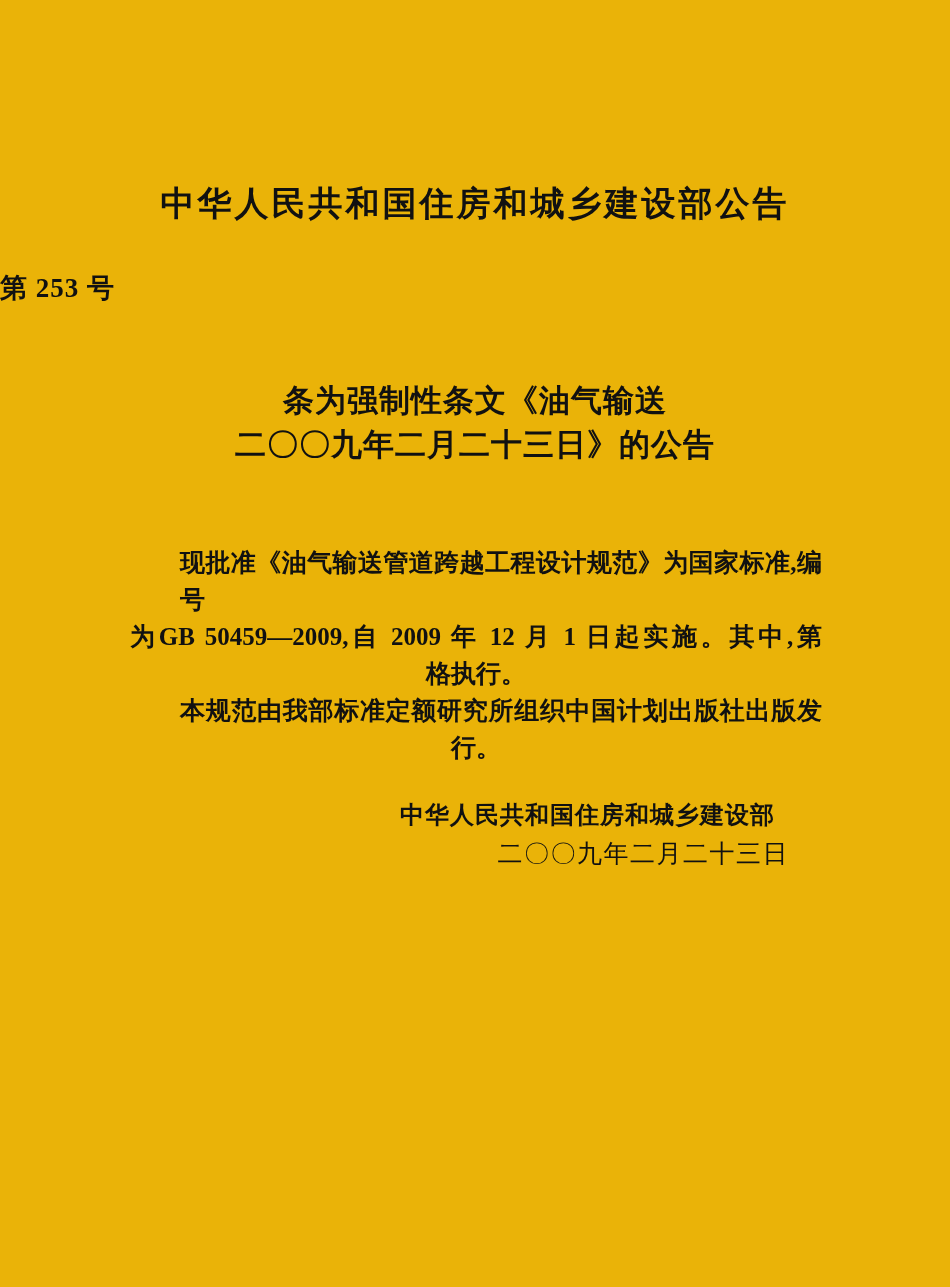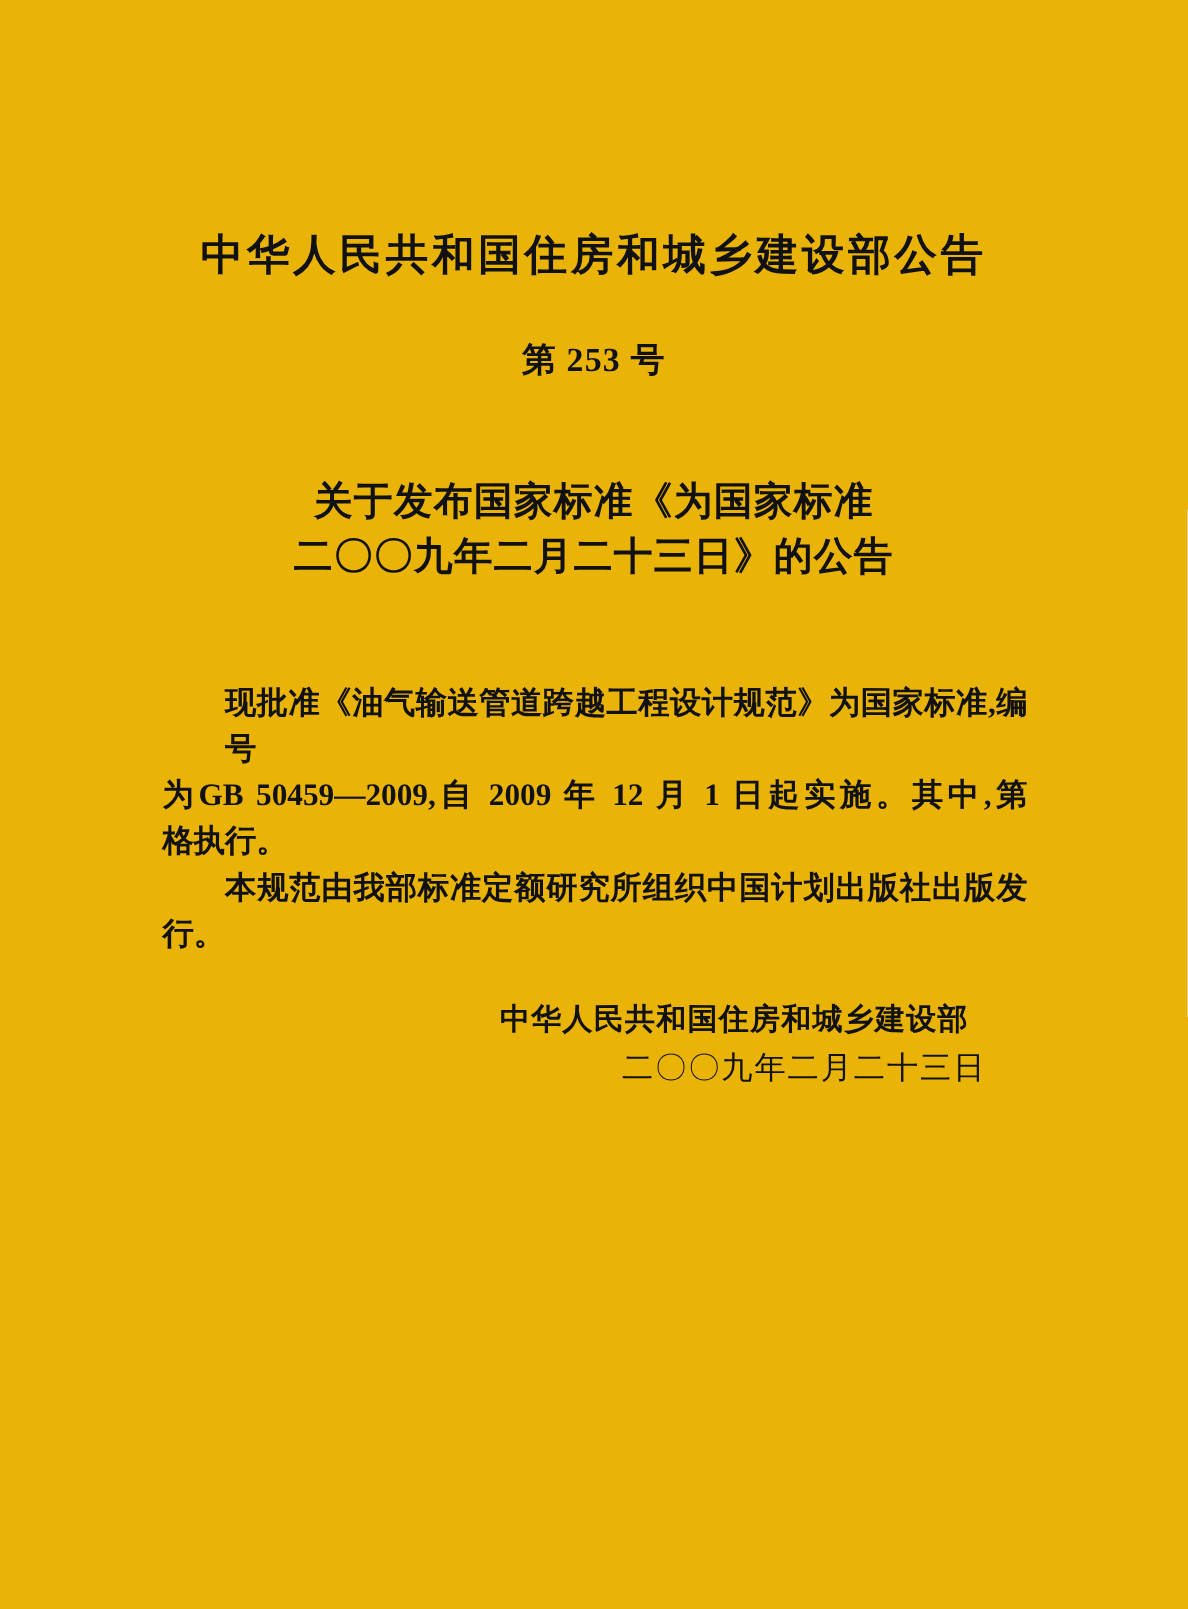--- a/index.html
+++ b/index.html
@@ -27,21 +27,20 @@
     font-weight: bold;
     font-size: 34px;
     letter-spacing: 3px;
     white-space: nowrap;
   }
   .issue-number {
     position: absolute;
     top: 270px;
     left: 0;
     width: 100%;
-    text-align: center;
     font-family: "Liberation Serif", serif;
     font-weight: bold;
     font-size: 27px;
     letter-spacing: 1px;
   }
   .subtitle {
     position: absolute;
     top: 379px;
     left: 0;
     width: 100%;
@@ -57,20 +56,21 @@
     top: 544px;
     left: 130px;
     width: 692px;
     font-family: "Liberation Serif", serif;
     font-size: 25px;
     line-height: 37px;
     font-weight: bold;
   }
   .body-line {
     width: 100%;
+    text-align: center;
   }
   .body-line.justify {
     text-align: justify;
     text-align-last: justify;
     text-justify: inter-character;
   }
   .body-line.indent {
     padding-left: 50px;
     width: 642px;
   }
@@ -98,21 +98,21 @@
 </head>
 <body>
 
 <div class="page">
 
   <div class="doc-title">中华人民共和国住房和城乡建设部公告</div>
 
   <div class="issue-number">第 253 号</div>
 
   <div class="subtitle">
-    <div>关于发布国家标准《为国家标准</div>
+    <div>条为强制性条文《油气输送</div>
     <div>二〇〇九年二月二十三日》的公告</div>
   </div>
 
   <div class="body-text">
     <div class="body-line justify indent">现批准《油气输送管道跨越工程设计规范》为国家标准,编号</div>
     <div class="body-line justify">为GB 50459—2009,自 2009 年 12 月 1 日起实施。其中,第</div>
     <div class="body-line">格执行。</div>
     <div class="body-line justify indent">本规范由我部标准定额研究所组织中国计划出版社出版发</div>
     <div class="body-line">行。</div>
   </div>

